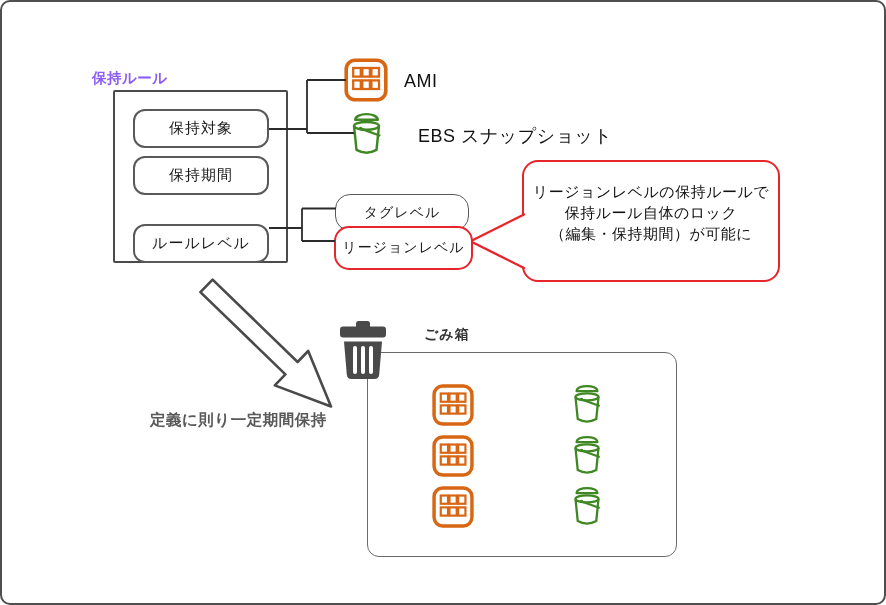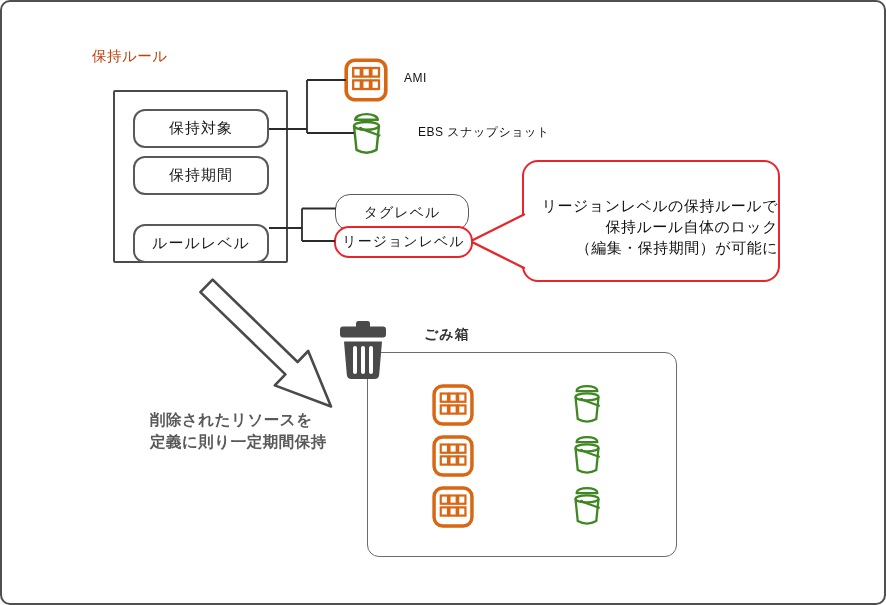--- a/index.html
+++ b/index.html
@@ -2,37 +2,37 @@
 <html><head>
 <meta charset="utf-8">
 <style>
   html,body{margin:0;padding:0;background:#fff;}
   body{font-family:"Liberation Sans","DejaVu Sans",sans-serif;}
   .canvas{
     position:relative;width:886px;height:605px;box-sizing:border-box;
     background:#ffffff;border:2px solid #4f4f4f;border-radius:10px;overflow:hidden;
   }
   .abs{position:absolute;box-sizing:border-box;}
-  .rule-title{left:90px;top:45px;font-size:14.5px;font-weight:normal;color:#c2410c;letter-spacing:.5px;}
+  .rule-title{left:90px;top:67px;font-size:14.5px;font-weight:bold;color:#8b5cf6;letter-spacing:.5px;}
   .rule-box{left:111px;top:88px;width:175px;height:173px;border:2px solid #4a4a4a;border-radius:2px;background:#fff;}
   .rule-item{
     left:131px;width:136px;height:39px;border:2px solid #595959;border-radius:12px;background:#fff;
     display:flex;align-items:center;justify-content:center;font-size:15px;color:#1a1a1a;letter-spacing:1px;
   }
   .ri-0{top:107px;} .ri-1{top:154px;} .ri-2{top:222px;}
-  .res-label{font-size:12px;color:#111;letter-spacing:.5px;}
+  .res-label{font-size:18px;color:#111;letter-spacing:.5px;}
   .pill{
     border-radius:15px;background:#fff;display:flex;align-items:center;justify-content:center;
     font-size:14px;color:#1a1a1a;letter-spacing:1px;
   }
   .pill-tag{left:333px;top:192px;width:134px;height:37px;border:1.7px solid #595959;}
-  .pill-region{left:332px;top:224px;width:139px;height:32px;border:2.4px solid #E8252A;}
+  .pill-region{left:332px;top:224px;width:139px;height:44px;border:2.4px solid #E8252A;}
   .callout{
     left:520px;top:158px;width:258px;height:122px;border:2.5px solid #E8252A;border-radius:16px;background:#fff;
-    padding-top:33px;text-align:right;font-size:15px;line-height:21px;color:#111;letter-spacing:.5px;
+    padding-top:19px;text-align:center;font-size:15px;line-height:21px;color:#111;letter-spacing:.5px;
   }
   .flow-note{left:148px;top:407px;font-size:15.5px;line-height:22px;font-weight:bold;color:#595959;letter-spacing:.5px;}
   .bin-title{left:393px;top:324px;font-size:14px;font-weight:bold;color:#333;letter-spacing:1px;margin-left:29px;}
   .bin-box{left:365px;top:350px;width:310px;height:205px;border:1.6px solid #6b6b6b;border-radius:12px;background:#fff;}
   svg{display:block;}
   .overlay{left:0;top:0;width:886px;height:605px;pointer-events:none;}
 </style>
 </head>
 <body>
 
@@ -91,21 +91,20 @@
   <div class="abs pill pill-tag">タグレベル</div>
   <div class="abs pill pill-region">リージョンレベル</div>
 
   <div class="abs callout">
     <div>リージョンレベルの保持ルールで</div>
     <div>保持ルール自体のロック</div>
     <div>（編集・保持期間）が可能に</div>
   </div>
 
   <div class="abs flow-note">
-    <div>削除されたリソースを</div>
     <div>定義に則り一定期間保持</div>
   </div>
 
   <div class="abs bin-box"></div>
   <svg class="abs" style="left:337px;top:319px;color:#4a4a4a" width="48" height="62">
       <use href="#sym-trash"></use>
     </svg>
   <div class="abs bin-title">ごみ箱</div>
 
   <svg class="abs" style="left:429px;top:381px;color:#D86613" width="44" height="44">

